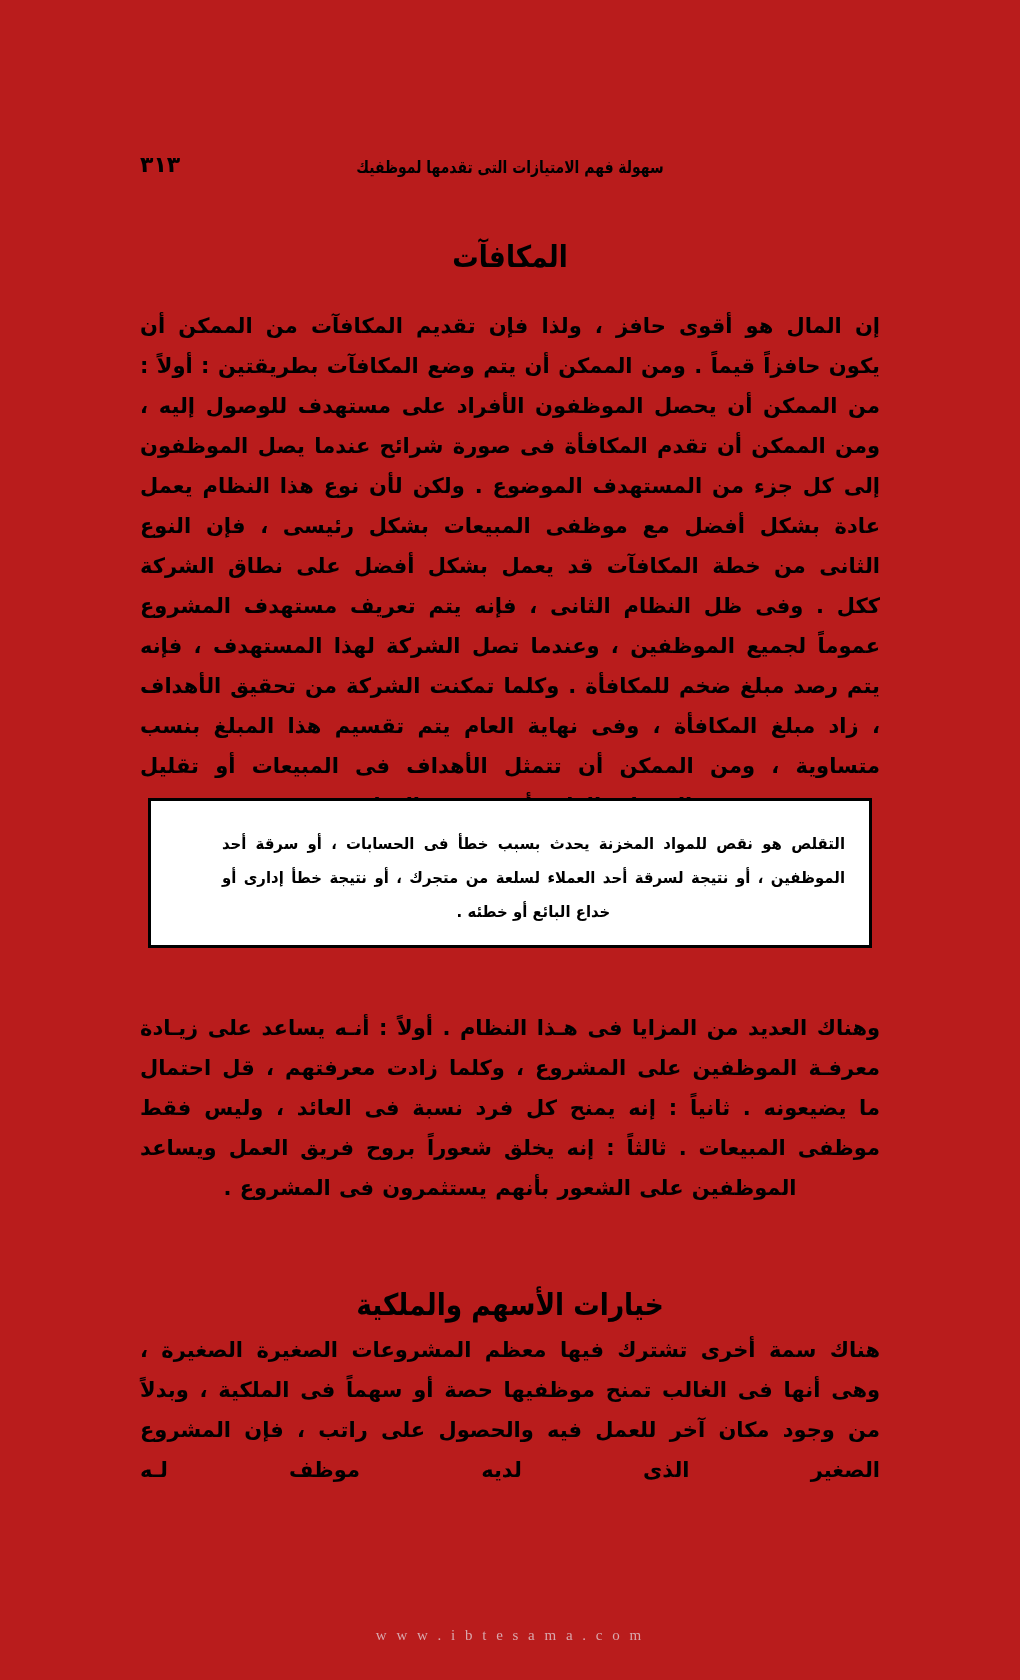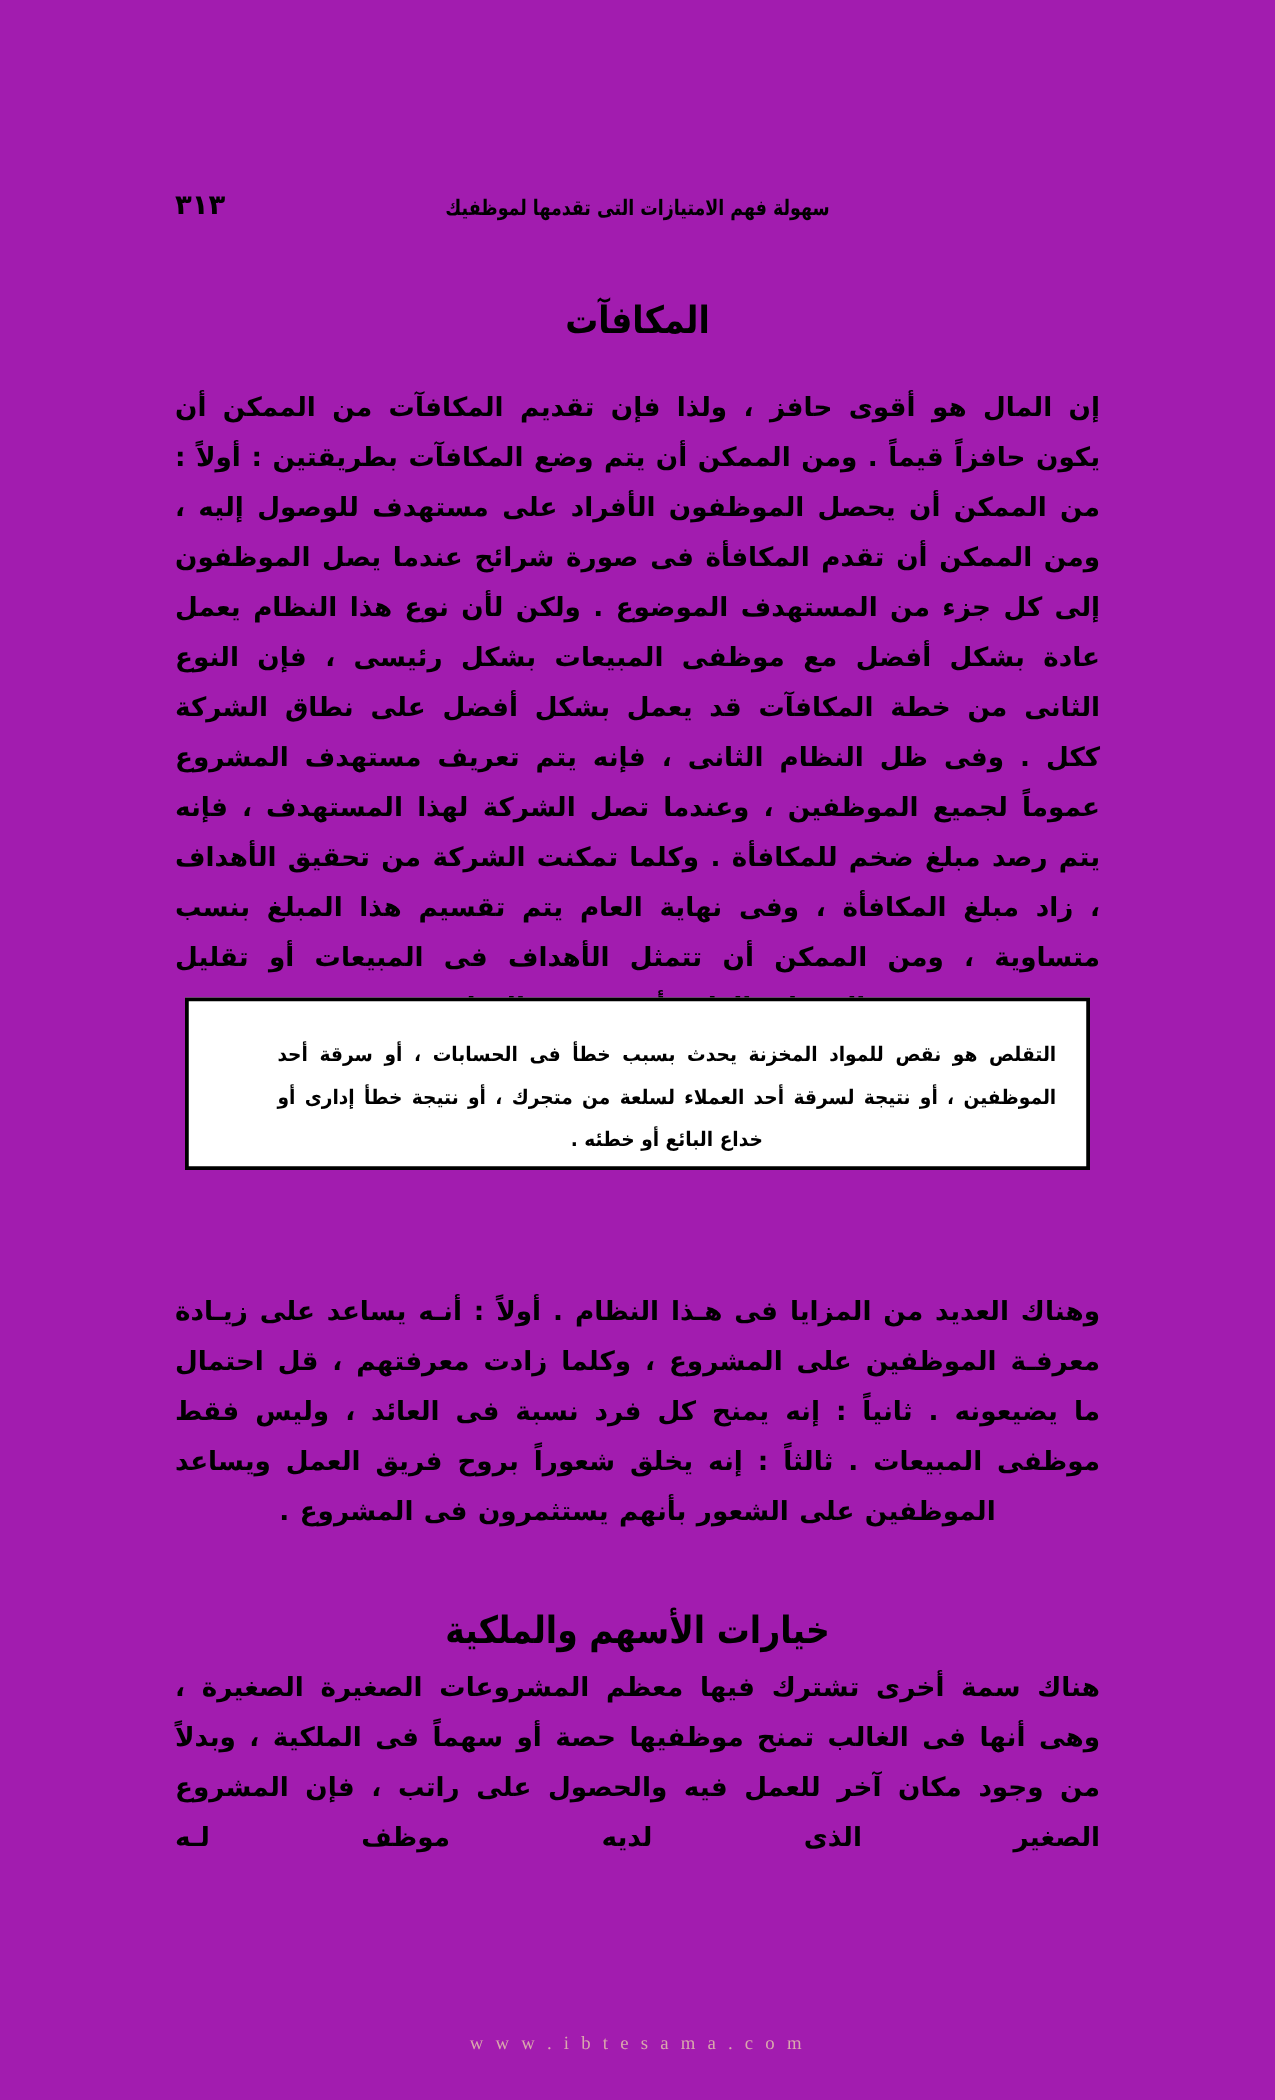--- a/index.html
+++ b/index.html
@@ -13,21 +13,21 @@
     height: 1680px;
     position: relative;
     font-family: "DejaVu Sans", sans-serif;
     color: #000000;
     overflow: hidden;
   }
 
   .page {
     position: absolute;
     inset: 0;
-    background: #a21caf;
+    background: #b91c1c;
   }
 
   
   .running-head {
     position: absolute;
     top: 150px;
     right: 140px;
     left: 140px;
     height: 34px;
     display: flex;
@@ -82,31 +82,31 @@
   }
   .body-block p {
     margin: 0;
     text-align: justify;
     text-align-last: justify;
   }
   .body-block p.last-natural {
     text-align-last: center;
   }
   #para-one   { top: 306px; }
-  #para-two   { top: 1029px; }
+  #para-two   { top: 1008px; }
   #para-three { top: 1330px; }
 
   
   .def-box {
     position: absolute;
     left: 148px;
     right: 148px;
     top: 798px;
     border: 3px solid #000000;
-    padding: 26px 24px 4px 24px;
+    padding: 26px 24px 16px 24px;
     box-sizing: border-box;
     background: #ffffff;
   }
   .def-box .def-text {
     direction: rtl;
     text-align: justify;
     text-align-last: center;
     font-size: 16px;
     font-weight: 700;
     line-height: 34px;

